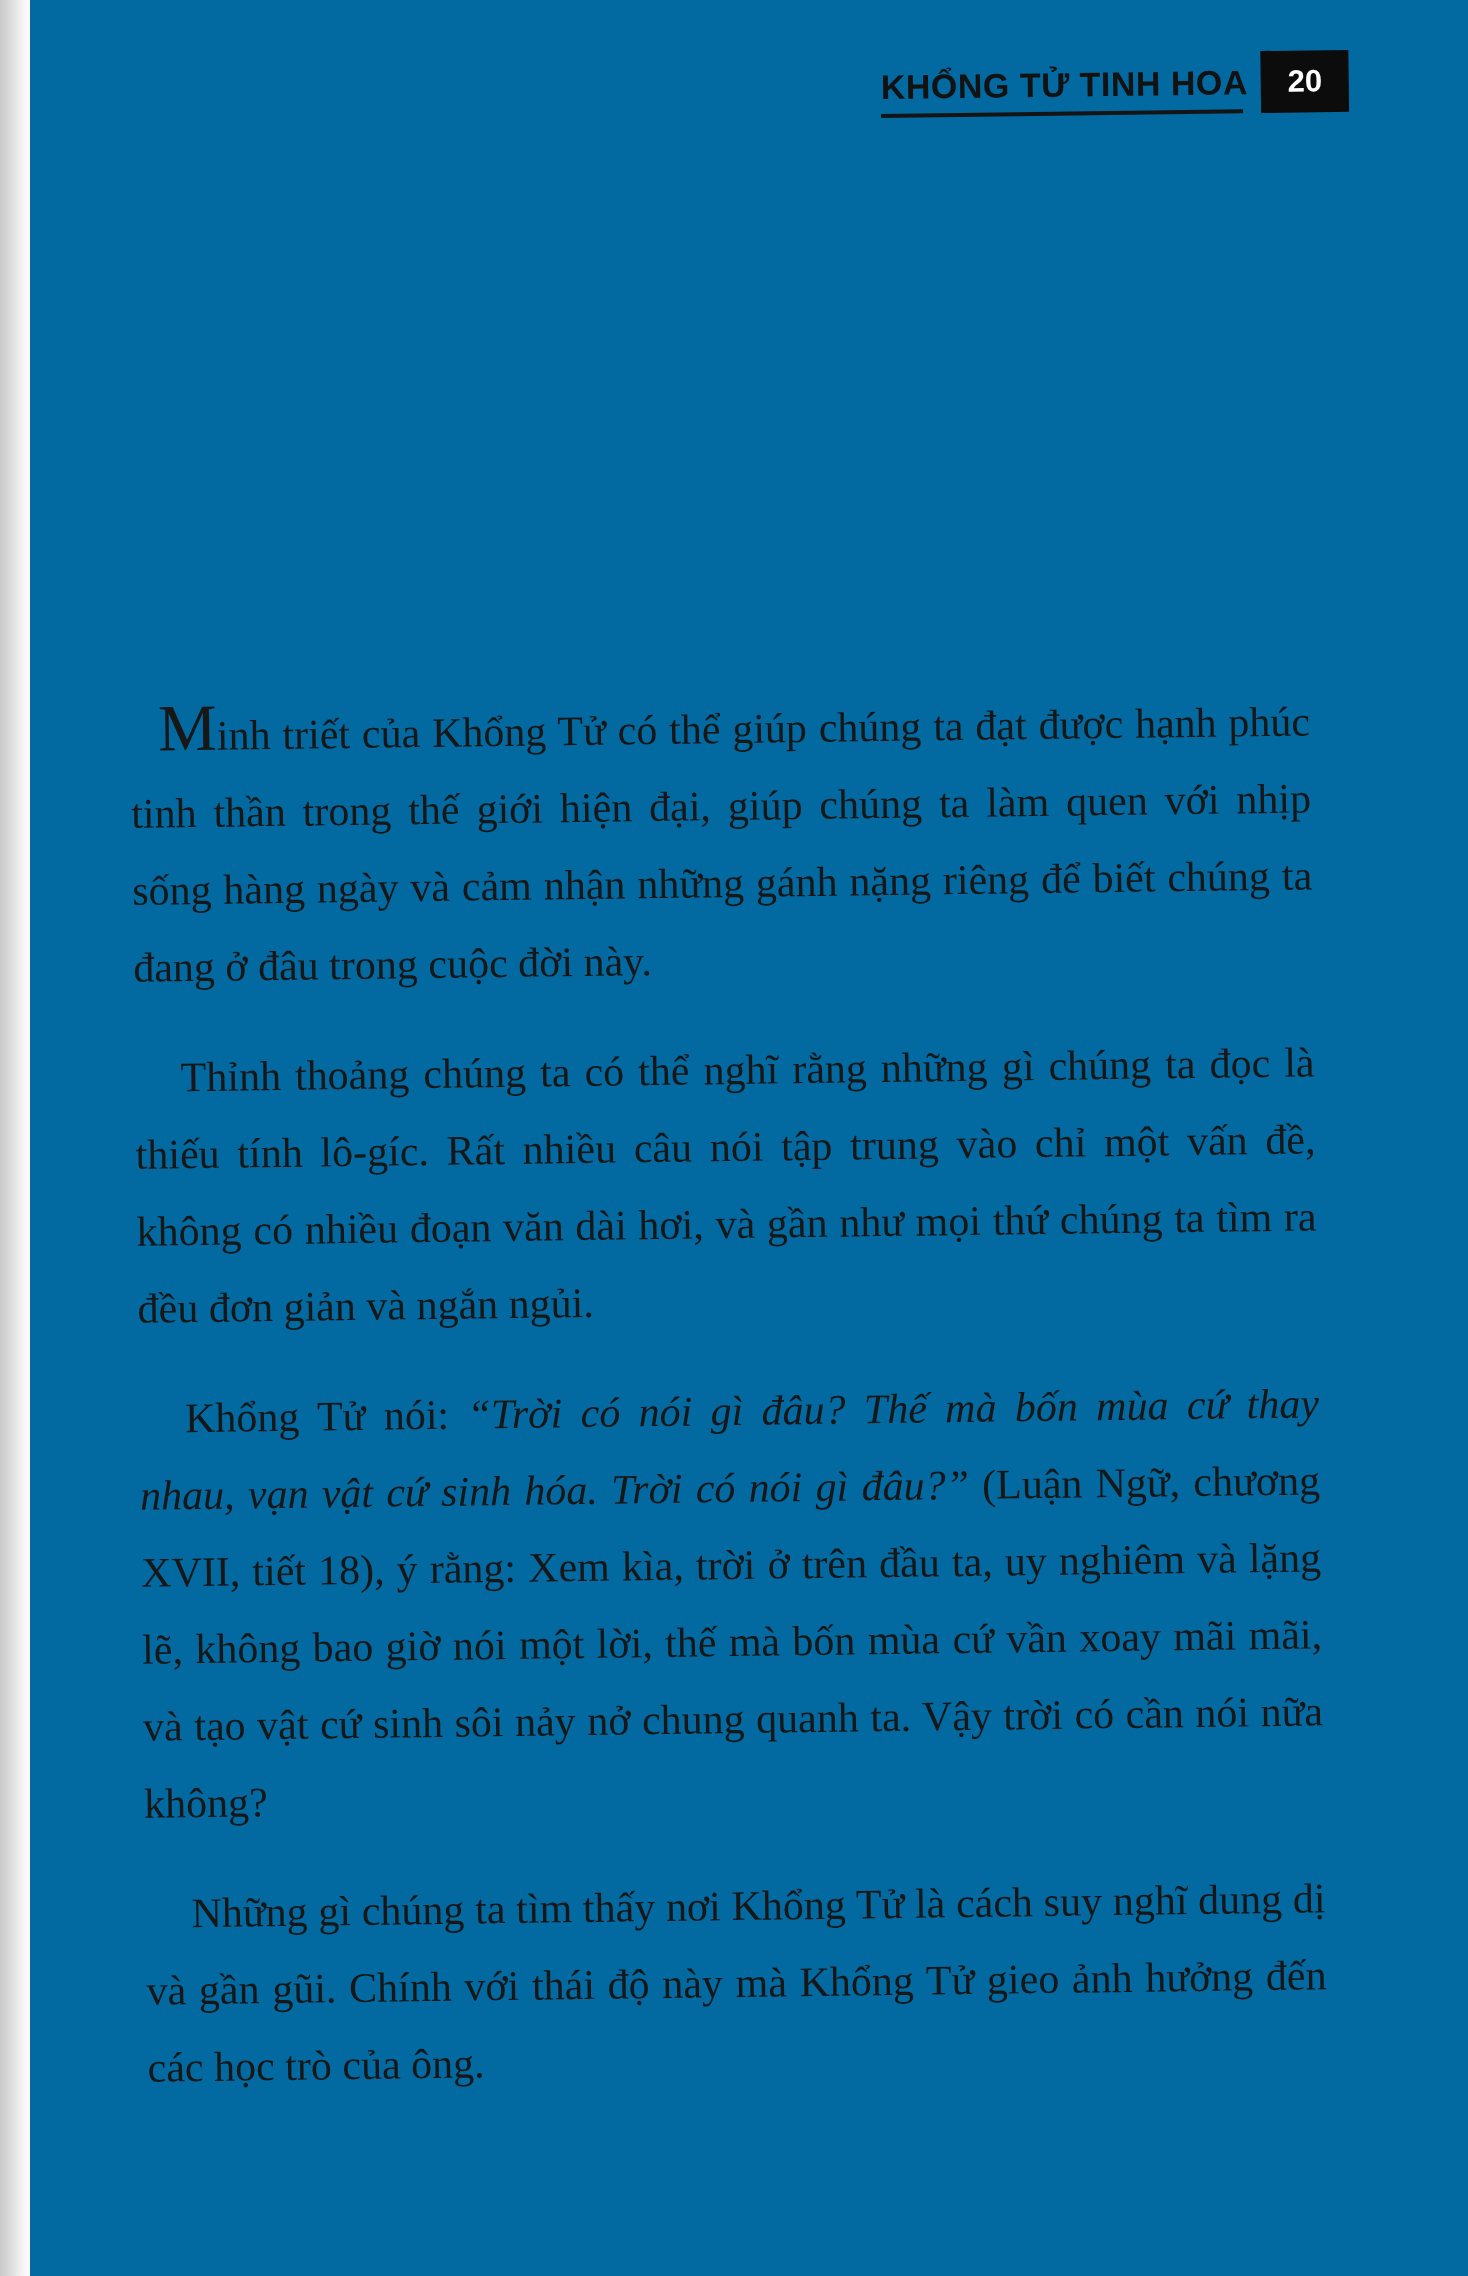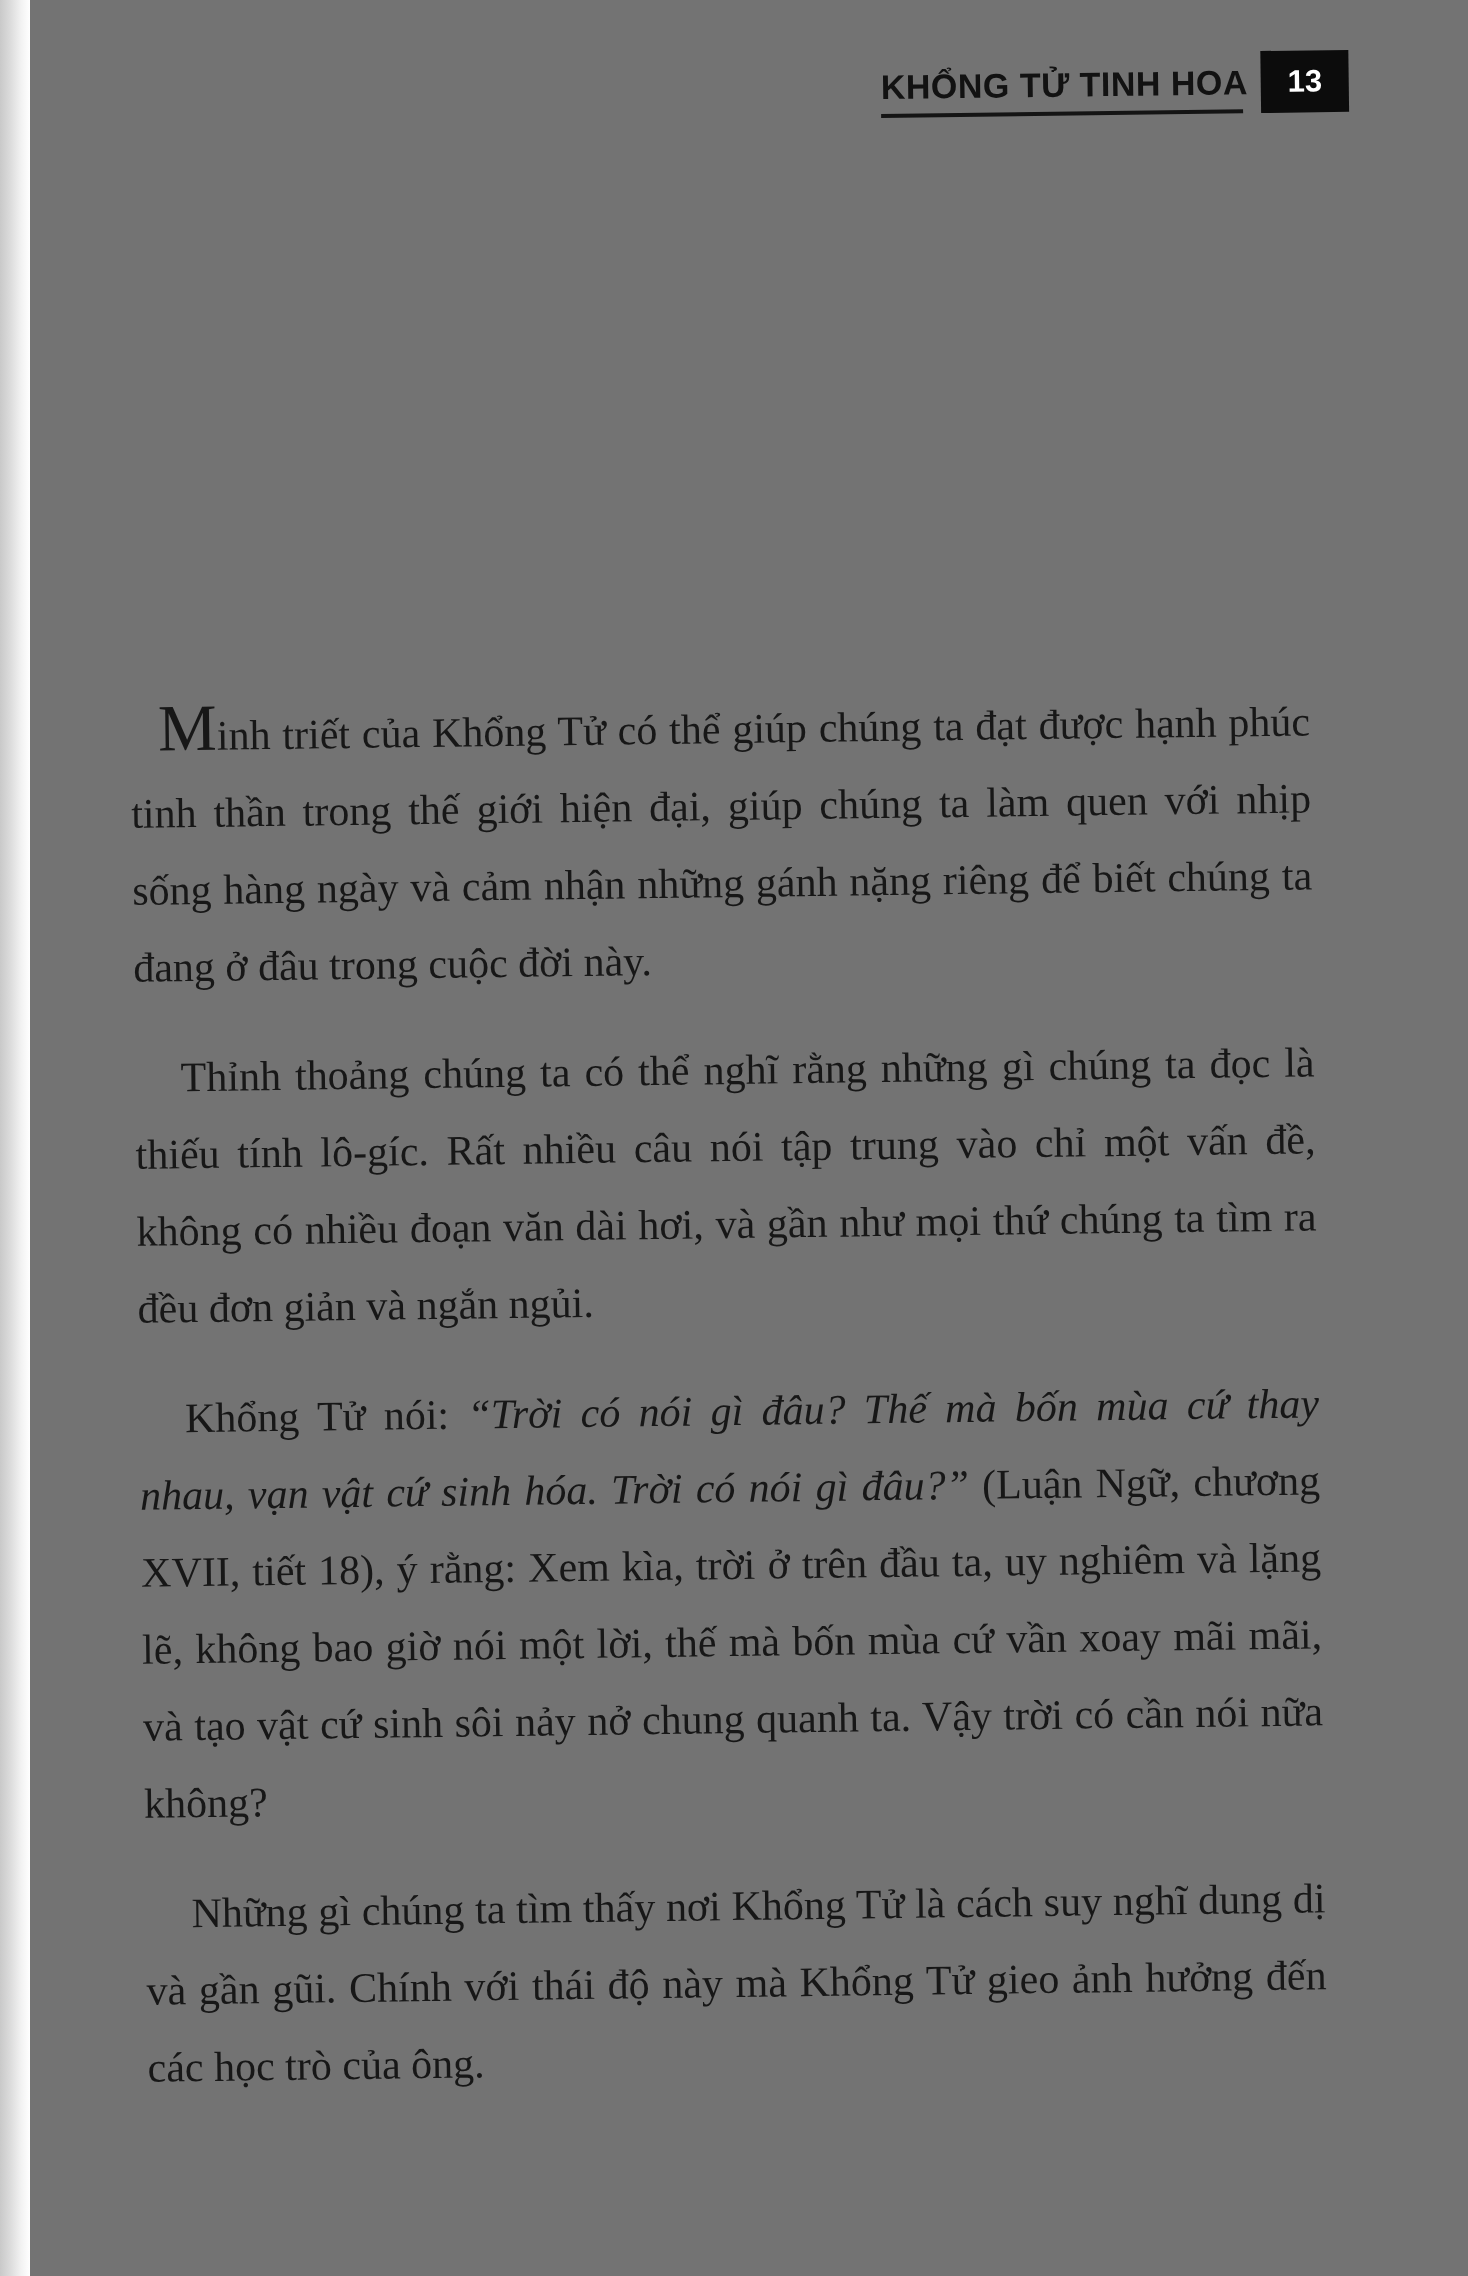--- a/index.html
+++ b/index.html
@@ -4,21 +4,21 @@
 <style>
   html, body {
     margin: 0;
     padding: 0;
     background: #ffffff;
   }
   .page {
     position: relative;
     width: 1468px;
     height: 2276px;
-    background: #737373;
+    background: #0369a1;
     overflow: hidden;
   }
   .scan-shadow-left {
     position: absolute;
     left: 0;
     top: 0;
     width: 30px;
     height: 2276px;
     background: linear-gradient(90deg, #c9c9c9 0%, #dcdcdc 35%, #f2f2f2 70%, #ffffff 100%);
   }
@@ -102,21 +102,21 @@
 <body>
 
 <div class="page">
   <div class="scan-shadow-left"></div>
 
   <div class="scan-rotate">
 
     <header class="running-head">
       <span class="head-title">KHỔNG TỬ TINH HOA</span>
       <span class="page-number-box">
-        <span>13</span>
+        <span>20</span>
       </span>
     </header>
 
     <main class="text-block">
       <p class="para-first">
         <span class="dropcap">M</span><span>inh triết của Khổng Tử có thể giúp chúng ta đạt được hạnh phúc tinh thần trong thế giới hiện đại, giúp chúng ta làm quen với nhịp sống hàng ngày và cảm nhận những gánh nặng riêng để biết chúng ta đang ở đâu trong cuộc đời này.</span>
       </p>
 
       <p class="para-indent">Thỉnh thoảng chúng ta có thể nghĩ rằng những gì chúng ta đọc là thiếu tính lô-gíc. Rất nhiều câu nói tập trung vào chỉ một vấn đề, không có nhiều đoạn văn dài hơi, và gần như mọi thứ chúng ta tìm ra đều đơn giản và ngắn ngủi.</p>
 

